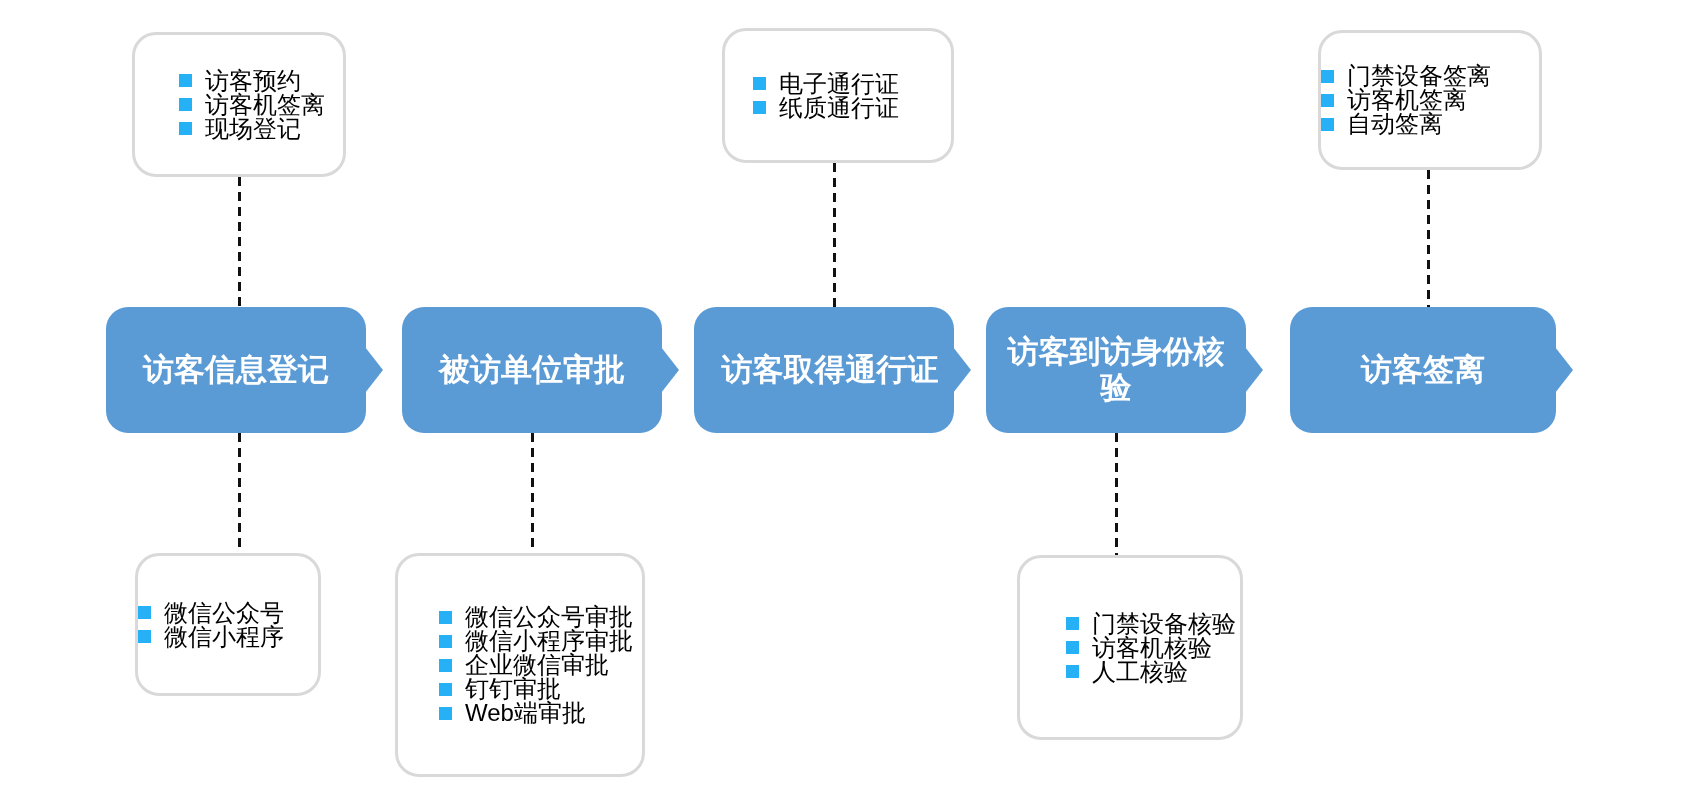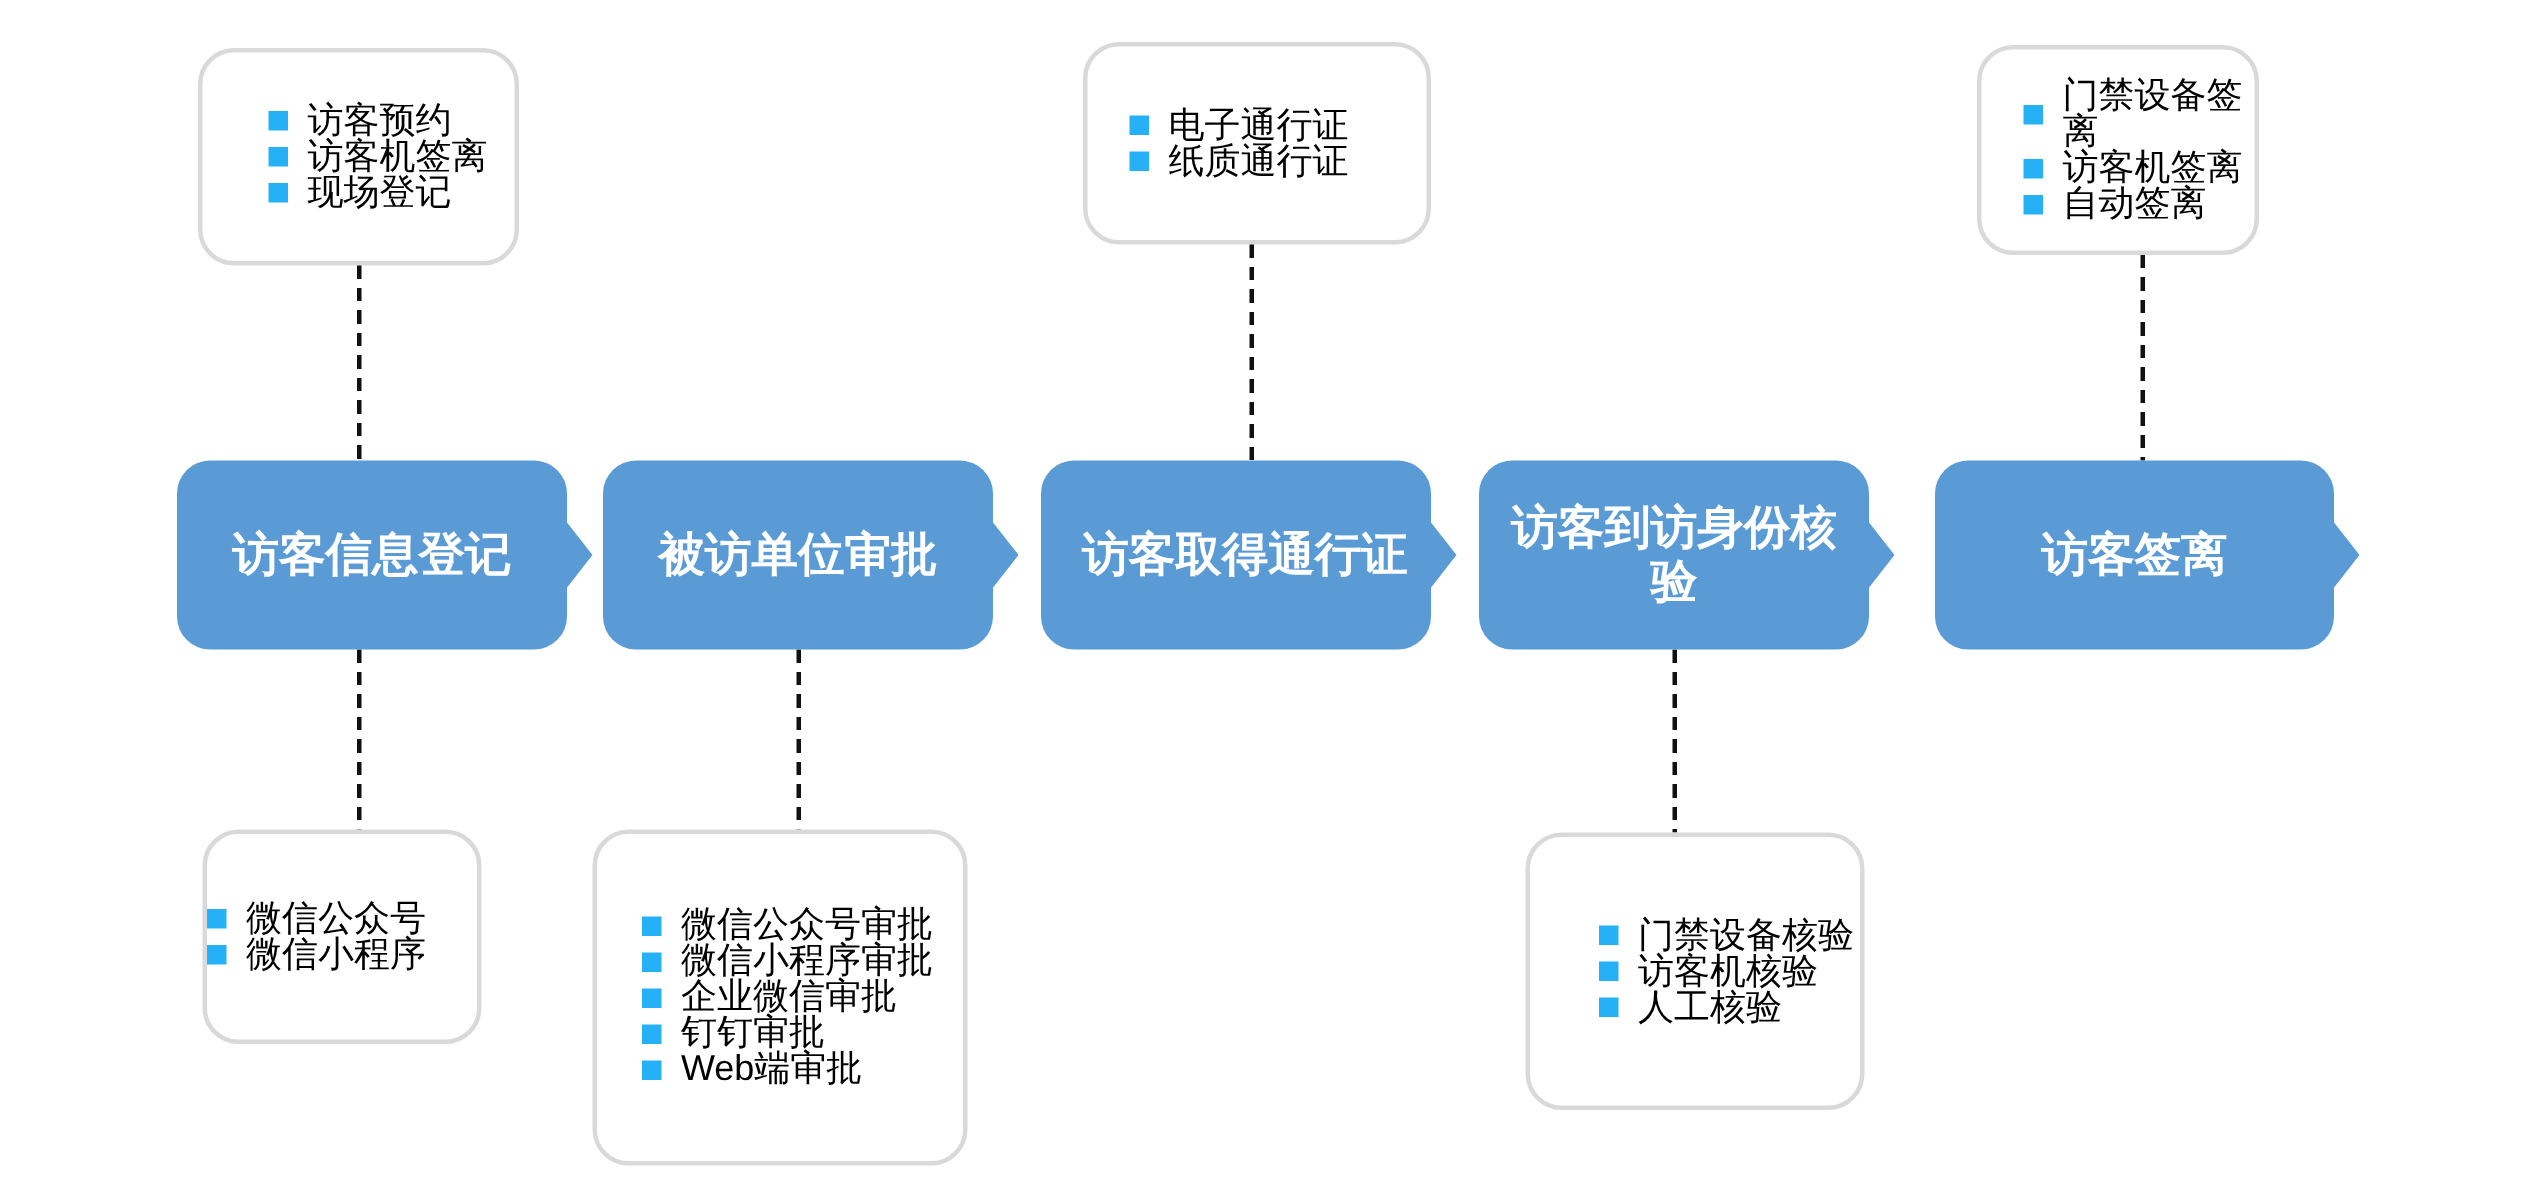--- a/index.html
+++ b/index.html
@@ -25,32 +25,32 @@
   .callout .item{display:flex;align-items:center;gap:13px;font-size:24px;color:#000000;line-height:1;}
   .callout .bullet{width:13px;height:13px;background:#26B1F7;flex:none;}
 
   
   .dash{
     position:absolute;width:3px;
     background-image:repeating-linear-gradient(180deg,#111 0px,#111 9px,transparent 9px,transparent 15px);
   }
 
   
-  #step1{left:118px;width:260px;}
+  #step1{left:106px;width:260px;}
   #step2{left:402px;width:260px;}
   #step3{left:694px;width:260px;padding-left:12px;}
   #step4{left:986px;width:260px;padding:0 12px;}
   #step5{left:1290px;width:266px;}
 
   
   #calloutA{left:132px;top:32px;width:214px;height:145px;padding-left:44px;}
   #calloutB{left:722px;top:28px;width:232px;height:135px;padding-left:28px;}
-  #calloutC{left:1318px;top:30px;width:188px;height:140px;padding-left:28px;}
+  #calloutC{left:1318px;top:30px;width:224px;height:140px;}
   #calloutD{left:135px;top:553px;width:186px;height:143px;}
-  #calloutE{left:395px;top:553px;width:250px;height:224px;padding-left:30px;}
+  #calloutE{left:395px;top:553px;width:250px;height:224px;padding-left:41px;}
   #calloutF{left:1017px;top:555px;width:226px;height:185px;padding-left:46px;}
 
   
   #dash1{left:238px;top:177px;height:130px;}
   #dash2{left:833px;top:163px;height:144px;}
   #dash3{left:1427px;top:170px;height:137px;}
   #dash4{left:238px;top:433px;height:120px;}
   #dash5{left:531px;top:433px;height:120px;}
   #dash6{left:1115px;top:433px;height:122px;}
 </style>

